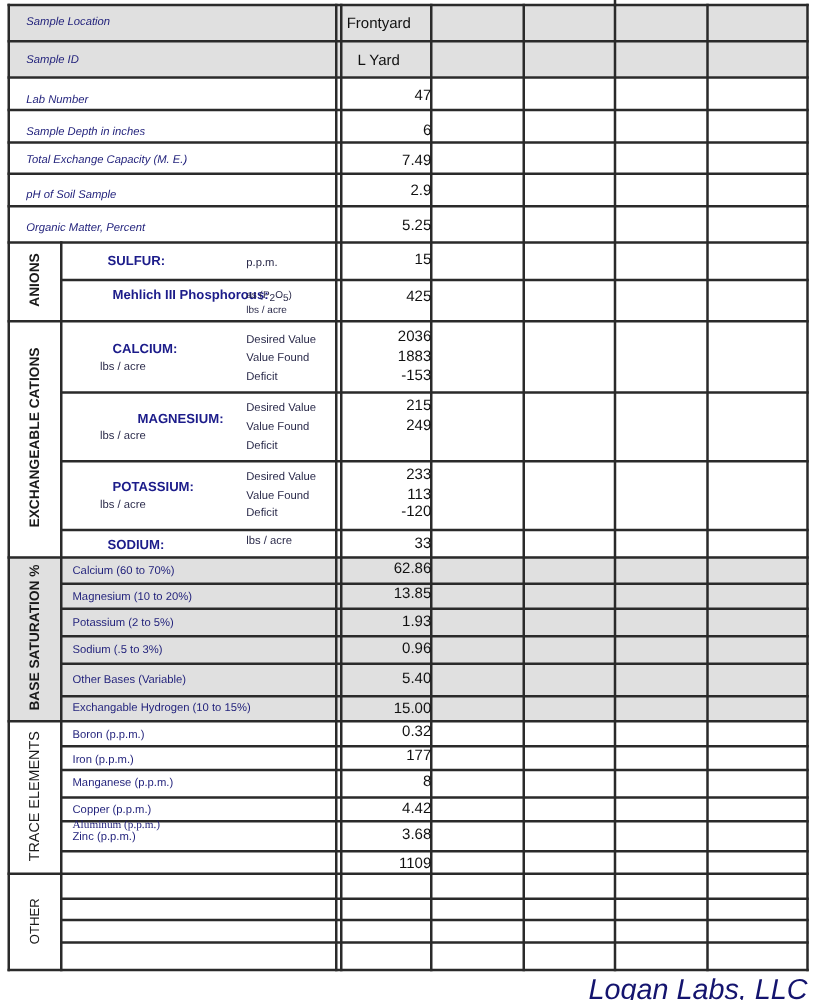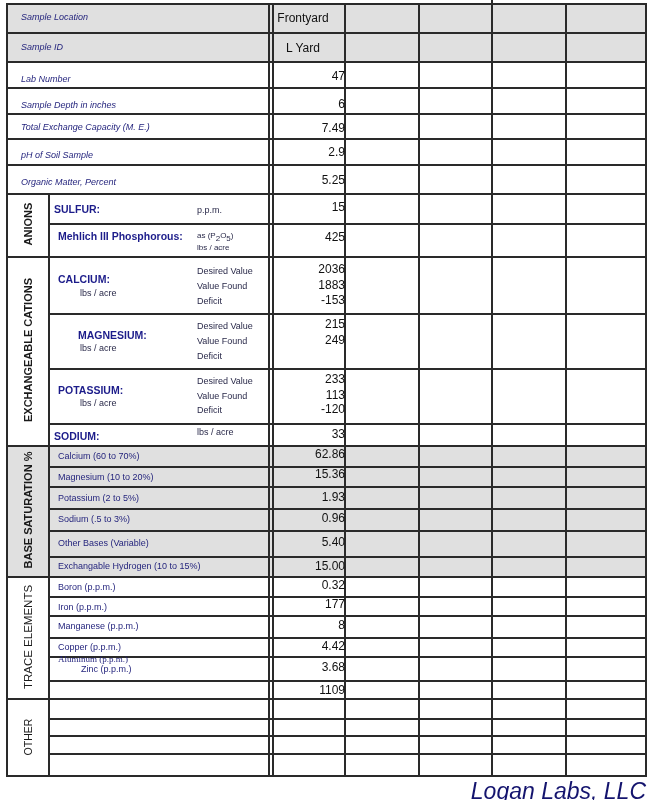--- a/index.html
+++ b/index.html
@@ -2,21 +2,21 @@
 <html><head>
 <meta charset="utf-8">
 <style>
   html, body { margin:0; padding:0; background:#ffffff; }
   body { width:671px; height:800px; position:relative; overflow:hidden;
          font-family:"Liberation Sans", sans-serif; }
   .hl { position:absolute; height:2px; background:#2a2a2a; }
   .vl { position:absolute; width:2px; background:#2a2a2a; }
   .shade { position:absolute; background:#e0e0e0; }
   .lbl-i { position:absolute; font-style:italic; font-size:9px; color:#1f1f7a; white-space:nowrap; }
-  .lbl-b { position:absolute; font-weight:bold; font-size:10.5px; color:#1c1c8a; white-space:nowrap; }
+  .lbl-b { position:absolute; font-weight:bold; font-size:10.5px; color:#1c1c8a; white-space:nowrap;margin-left:32px; }
   .lbl-s { position:absolute; font-size:9px; color:#2a2a4a; white-space:nowrap;text-align:right; }
   .lbl-n { position:absolute; font-size:9px; color:#1f1f7a; white-space:nowrap; }
   .val { position:absolute; right:0; width:70px; text-align:right; font-size:12px; color:#111; white-space:nowrap; }
   .vcell { position:absolute; left:273px; width:72px; }
   .side { position:absolute; font-weight:bold; font-size:11px; color:#1a1a1a; white-space:nowrap;
           transform:translate(-50%,-50%) rotate(-90deg); left:28px; }
   .head-val { position:absolute; left:273px; width:60px; text-align:center; font-size:12px; color:#111; }
   .logo { position:absolute; right:25px; top:778px; font-weight:normal; font-style:italic;
           font-size:23px; color:#14146e; white-space:nowrap; }
 </style>
@@ -170,21 +170,21 @@
   </div>
 
 <div class="side" style="top:510px;">BASE SATURATION %</div>
 <div id="bs-rows">
     <div class="lbl-n" style="left: 58px; top: 451px;">Calcium (60 to 70%)</div>
     <div class="vcell" style="top: 447px; height: 16px;">
       <div class="val">62.86</div>
     </div>
     <div class="lbl-n" style="left: 58px; top: 472px;">Magnesium (10 to 20%)</div>
     <div class="vcell" style="top: 467px; height: 16px;">
-      <div class="val">15.36</div>
+      <div class="val">13.85</div>
     </div>
     <div class="lbl-n" style="left: 58px; top: 493px;">Potassium (2 to 5%)</div>
     <div class="vcell" style="top: 490px; height: 16px;">
       <div class="val">1.93</div>
     </div>
     <div class="lbl-n" style="left: 58px; top: 514px;">Sodium (.5 to 3%)</div>
     <div class="vcell" style="top: 511px; height: 16px;">
       <div class="val">0.96</div>
     </div>
     <div class="lbl-n" style="left: 58px; top: 538px;">Other Bases (Variable)</div>
@@ -208,21 +208,21 @@
       <div class="val">177</div>
     </div>
     <div class="lbl-n" style="left: 58px; top: 621px;">Manganese (p.p.m.)</div>
     <div class="vcell" style="top: 618px; height: 16px;">
       <div class="val">8</div>
     </div>
     <div class="lbl-n" style="left: 58px; top: 642px;">Copper (p.p.m.)</div>
     <div class="vcell" style="top: 639px; height: 33px;">
       <div class="val">4.42</div>
     </div>
-    <div class="lbl-n" style="left: 58px; top: 664px; margin-left: 23px;">Zinc (p.p.m.)</div>
+    <div class="lbl-n" style="left: 58px; top: 664px;">Zinc (p.p.m.)</div>
     <div class="vcell" style="top: 660px; height: 16px;">
       <div class="val">3.68</div>
     </div>
     <div class="lbl-n" style="left: 58px; top: 654px; font-family: Liberation Serif, serif;">Aluminum (p.p.m.)</div>
     <div class="vcell" style="top: 683px; height: 16px;">
       <div class="val">1109</div>
     </div>
   </div>
 
 <div class="side" style="top:737px;font-weight:normal;font-size:10.5px;">OTHER</div>

